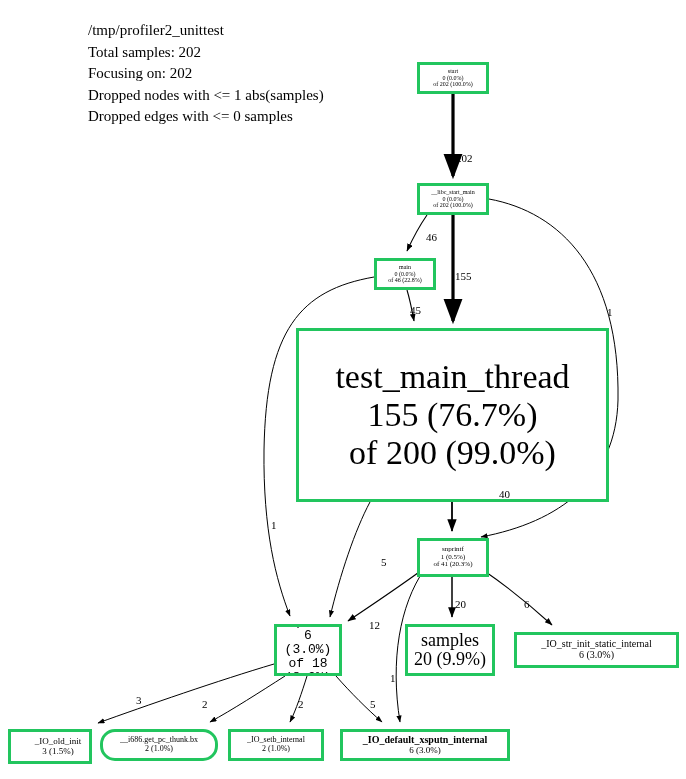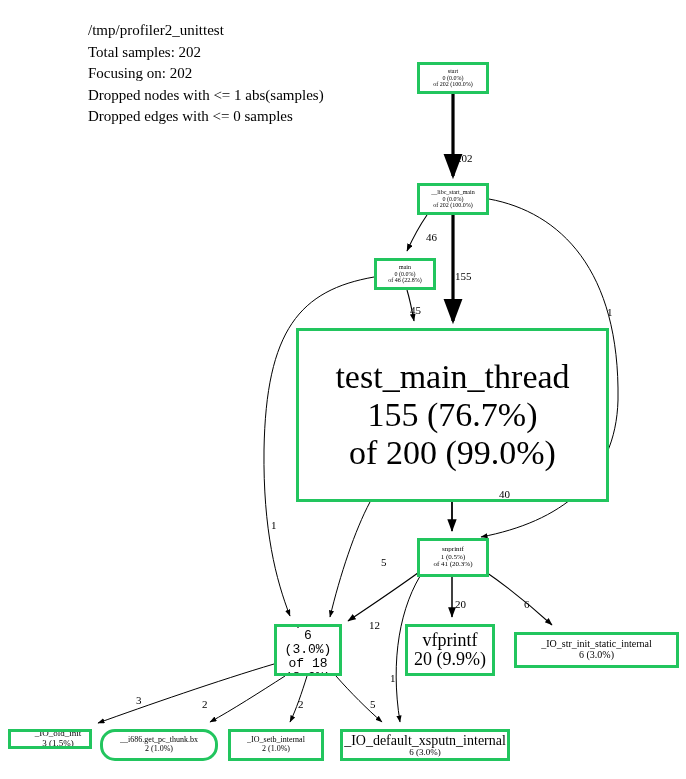--- a/index.html
+++ b/index.html
@@ -140,46 +140,46 @@
     <span class="l3" style="font-size:7px;">of 41 (20.3%)</span>
   </div>
 
   <div class="node" style="left:274px;top:624px;width:68px;height:52px;font-family:Liberation Mono, monospace;">
     <span class="l1" style="font-size:13px;">vsnprintf</span>
     <span class="l2" style="font-size:13px;">6 (3.0%)</span>
     <span class="l3" style="font-size:13px;">of 18 (8.9%)</span>
   </div>
 
   <div class="node" style="left:405px;top:624px;width:90px;height:52px;">
-    <span class="l1" style="font-size:18px;">vfprintf</span>
+    <span class="l1" style="font-size:18px;">samples</span>
     <span class="l2" style="font-size:18px;">20 (9.9%)</span>
   </div>
 
   <div class="node" style="left:514px;top:632px;width:165px;height:36px;">
     <span class="l1" style="font-size:10px;text-align:center;">_IO_str_init_static_internal</span>
     <span class="l2" style="font-size:10px;">6 (3.0%)</span>
   </div>
 
-  <div class="node" style="left:8px;top:729px;width:84px;height:20px;padding-left:16px;">
+  <div class="node" style="left:8px;top:729px;width:84px;height:35px;padding-left:16px;">
     <span class="l1" style="font-size:9px;">_IO_old_init</span>
     <span class="l2" style="font-size:9px;">3 (1.5%)</span>
   </div>
 
   <div class="node" style="left:100px;top:729px;width:118px;height:32px;border-radius:15px;">
     <span class="l1" style="font-size:8px;">__i686.get_pc_thunk.bx</span>
     <span class="l2" style="font-size:8px;">2 (1.0%)</span>
   </div>
 
   <div class="node" style="left:228px;top:729px;width:96px;height:32px;">
     <span class="l1" style="font-size:8px;">_IO_setb_internal</span>
     <span class="l2" style="font-size:8px;">2 (1.0%)</span>
   </div>
 
   <div class="node" style="left:340px;top:729px;width:170px;height:32px;">
-    <span class="l1" style="font-size:14px;">_IO_default_xsputn_internal</span>
+    <span class="l1" style="font-size:10px;font-weight:bold;">_IO_default_xsputn_internal</span>
     <span class="l2" style="font-size:9px;">6 (3.0%)</span>
   </div>
 
   <div class="edge-label" style="left:456px;top:152px;">202</div>
   <div class="edge-label" style="left:426px;top:231px;">46</div>
   <div class="edge-label" style="left:455px;top:270px;">155</div>
   <div class="edge-label" style="left:607px;top:306px;">1</div>
   <div class="edge-label" style="left:410px;top:304px;">45</div>
   <div class="edge-label" style="left:271px;top:519px;">1</div>
   <div class="edge-label" style="left:455px;top:488px;margin-left:44px;">40</div>

